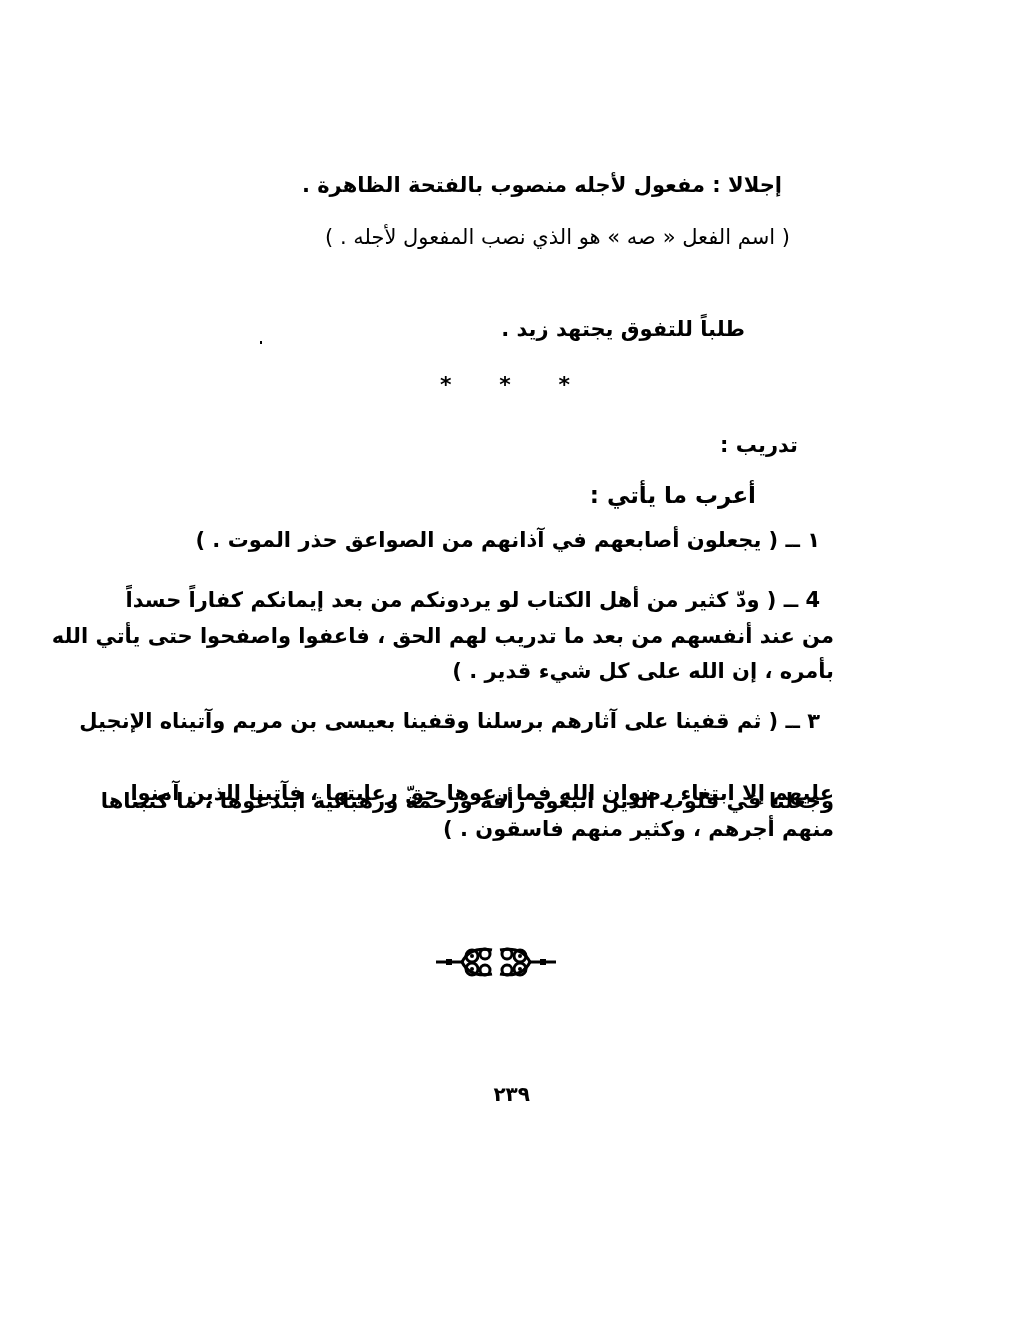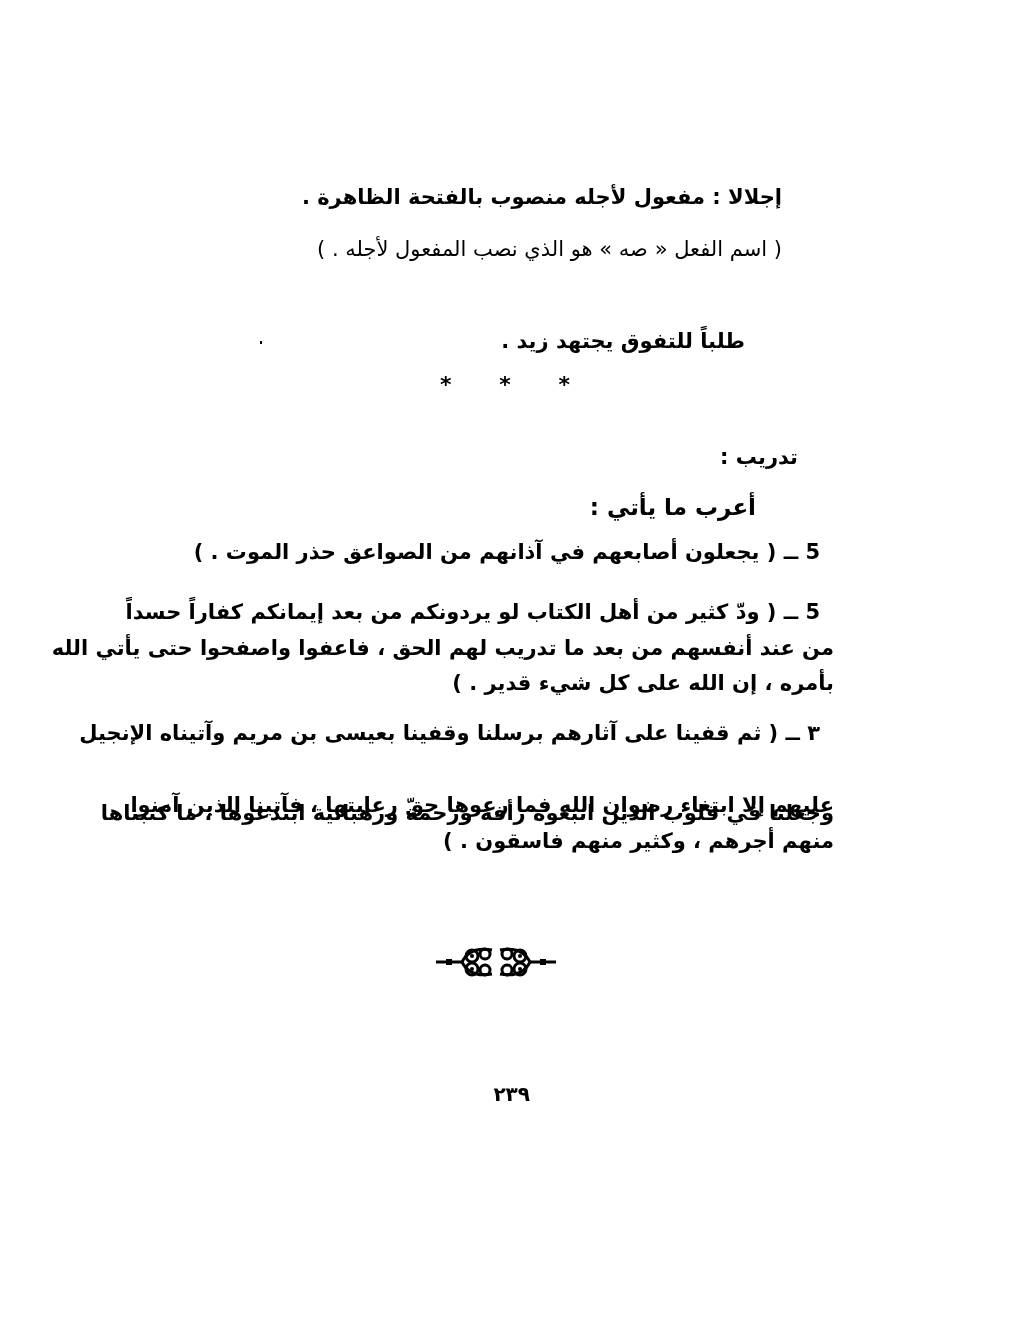--- a/index.html
+++ b/index.html
@@ -21,21 +21,20 @@
       width: 1020px; height: 1320px;
     }
     .line {
       position: absolute;
       direction: rtl;
       text-align: right;
       white-space: nowrap;
       font-weight: bold;
       font-size: 21px;
       line-height: 30px;
-      margin-top: 12px;
     }
     .justified {
       text-align: justify;
       text-align-last: justify;
     }
     .stars {
       position: absolute;
       left: 440px;
       top: 372px;
       width: 130px;
@@ -77,37 +76,37 @@
       margin-left: 8px;
       vertical-align: middle;
     }
   </style>
 </head>
 <body>
 
 <div class="page">
 
   <div class="line" style="right:238px; top:170px;">إجلالا : مفعول لأجله منصوب بالفتحة الظاهرة .</div>
-  <div class="line" style="right:238px; top:222px; font-weight:normal;">( اسم الفعل « صه » هو الذي نصب المفعول لأجله . )</div>
+  <div class="line" style="right:230px; top:222px; font-weight:normal;">( اسم الفعل « صه » هو الذي نصب المفعول لأجله . )</div>
   <div class="line" style="right:275px; top:314px;">طلباً للتفوق يجتهد زيد .</div>
 
   <div class="speck"></div>
 
   <div class="stars">
     <span>*</span>
     <span>*</span>
     <span>*</span>
   </div>
 
   <div class="line" style="right:222px; top:430px;">تدريب :</div>
   <div class="line" style="right:264px; top:480px; font-size:23px;">أعرب ما يأتي :</div>
 
-  <div class="line" style="right:200px; top:525px;">5 ــ ( يجعلون أصابعهم في آذانهم من الصواعق حذر الموت . )</div>
+  <div class="line" style="right:200px; top:525px;">١ ــ ( يجعلون أصابعهم في آذانهم من الصواعق حذر الموت . )</div>
 
-  <div class="line justified" style="right:200px; left:186px; top:585px;">5 ــ ( ودّ كثير من أهل الكتاب لو يردونكم من بعد إيمانكم كفاراً حسداً</div>
+  <div class="line justified" style="right:200px; left:186px; top:585px;">4 ــ ( ودّ كثير من أهل الكتاب لو يردونكم من بعد إيمانكم كفاراً حسداً</div>
   <div class="line justified" style="right:186px; left:186px; top:621px;">من عند أنفسهم من بعد ما تدريب لهم الحق ، فاعفوا واصفحوا حتى يأتي الله</div>
   <div class="line" style="right:186px; top:656px;">بأمره ، إن الله على كل شيء قدير . )</div>
 
   <div class="line justified" style="right:200px; left:202px; top:706px;">٣ ــ ( ثم قفينا على آثارهم برسلنا وقفينا بعيسى بن مريم وآتيناه الإنجيل</div>
   <div class="line justified" style="right:186px; left:186px; top:786px;">وجعلنا في قلوب الذين اتبعوه رأفة ورحمة ورهبانية ابتدعوها ، ما كتبناها</div>
   <div class="line justified" style="right:186px; left:186px; top:778px;">عليهم إلا ابتغاء رضوان الله فما رعوها حقّ رعايتها ، فآتينا الذين آمنوا</div>
   <div class="line" style="right:186px; top:814px;">منهم أجرهم ، وكثير منهم فاسقون . )</div>
 
   <svg class="ornament" viewBox="0 0 128 40">
     <g fill="none" stroke="#000" stroke-width="3">

